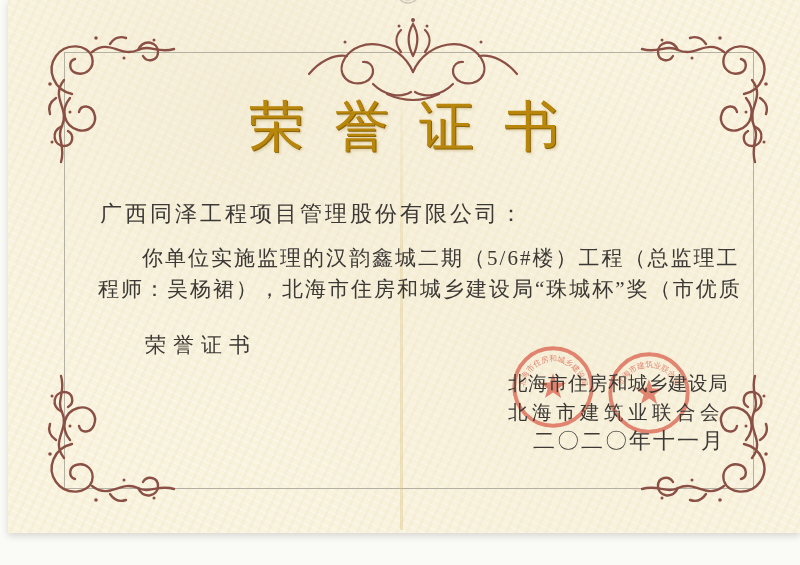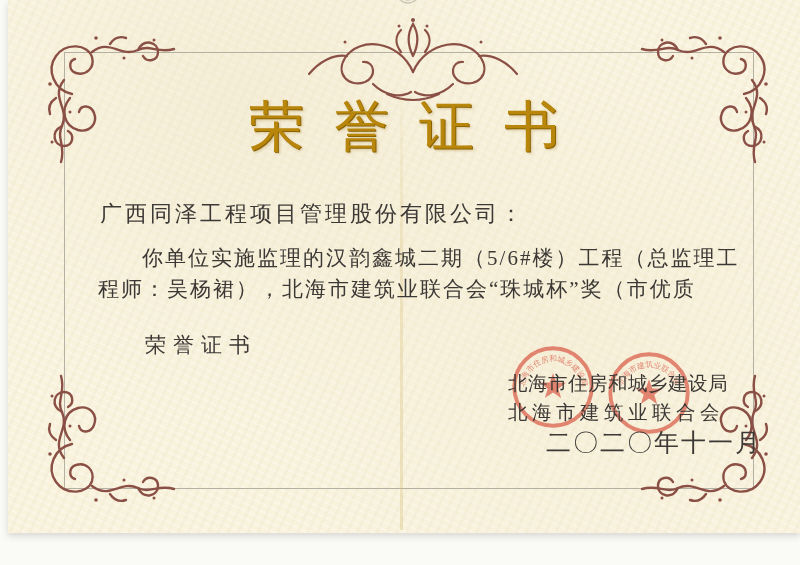--- a/index.html
+++ b/index.html
@@ -53,21 +53,21 @@
     z-index:2;
   }
   .para { position:absolute; left:90px; top:243px; width:620px; font-size:21px; line-height:31px; letter-spacing:2px; z-index:2; }
   .para .line { white-space:nowrap; }
   .para .indent { padding-left:2.1em; }
   .closing { position:absolute; left:137px; top:331px; font-size:21px; letter-spacing:7px; z-index:2; }
 
   .issuer-line { position:absolute; white-space:nowrap; z-index:3; }
   .issuer-1 { left:500px; top:370px; font-size:19.5px; letter-spacing:0.5px; }
   .issuer-2 { left:500px; top:399px; font-size:19.5px; letter-spacing:4.5px; }
-  .cert-date { left:525px; top:426px; font-size:25px; letter-spacing:2px;margin-left:13px; }
+  .cert-date { left:525px; top:426px; font-size:22px; letter-spacing:2px; }
 
   .seal { position:absolute; width:86px; height:86px; opacity:.62; mix-blend-mode:multiply; z-index:1; }
   .seal-left  { left:502px; top:344px; }
   .seal-right { left:598px; top:350px; }
 </style>
 </head>
 <body>
 
 <div class="scan">
   <div class="paper">
@@ -131,21 +131,21 @@
         <path d="M13,6 q9,8 18,0"></path>
       </g>
     </svg>
 
     <h1 class="title">荣誉证书</h1>
 
     <div class="recipient text-ink">广西同泽工程项目管理股份有限公司：</div>
 
     <div class="para text-ink">
       <div class="line indent">你单位实施监理的汉韵鑫城二期（5/6#楼）工程（总监理工</div>
-      <div class="line">程师：吴杨裙），北海市建筑业联合会“珠城杯”奖（市优质</div>
+      <div class="line">程师：吴杨裙），北海市住房和城乡建设局“珠城杯”奖（市优质</div>
     </div>
 
     <div class="closing text-ink">荣誉证书</div>
 
     <svg class="seal seal-left" viewBox="0 0 100 100">
       <g stroke="#dd4737" fill="none">
         <circle cx="50" cy="50" r="45" stroke-width="4.5"></circle>
         <path id="sealArcA" d="M16,54 A34,34 0 1 1 84,54" stroke="none"></path>
         <path d="M50,34 L53.8,44.7 L65.2,45.1 L56.2,52 L59.4,62.9 L50,56.5 L40.6,62.9 L43.8,52 L34.8,45.1 L46.2,44.7 Z" fill="#dd4737" stroke="none"></path>
         <text font-size="9" fill="#dd4737" stroke="none" font-family="Liberation Serif, serif">

